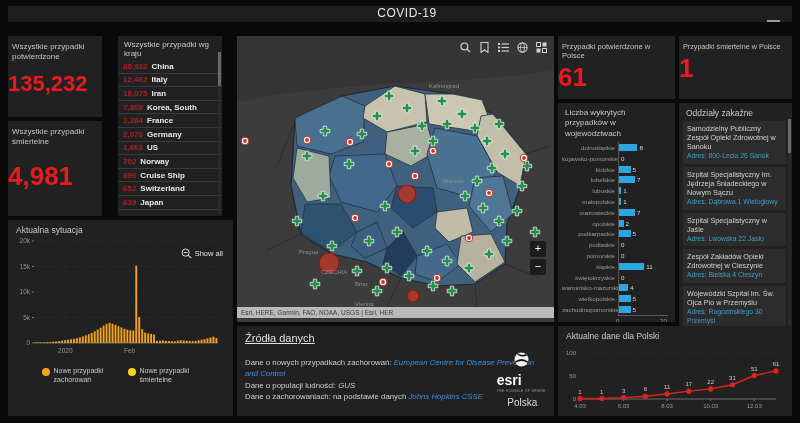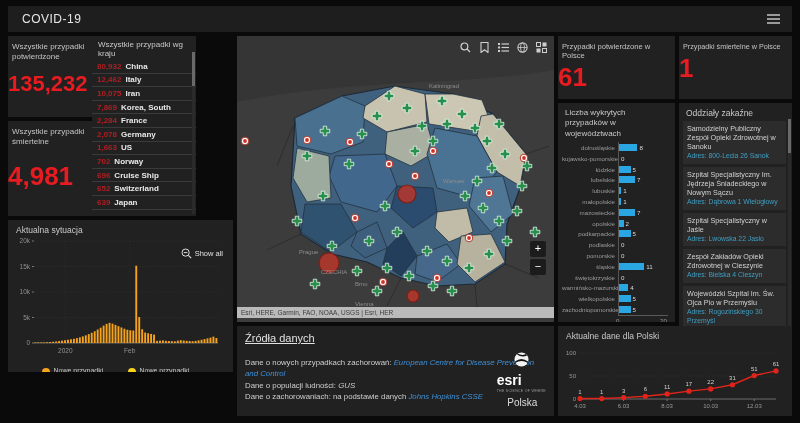--- a/index.html
+++ b/index.html
@@ -3,52 +3,52 @@
 <meta charset="utf-8">
 <style>
   html,body{margin:0;padding:0;background:#000;}
   *{box-sizing:border-box;}
   #app{position:relative;width:800px;height:423px;background:#0a0a0a;overflow:hidden;
        font-family:"Liberation Sans",sans-serif;color:#ddd;}
   .panel{position:absolute;background:#212121;overflow:hidden;}
   svg text{font-family:"Liberation Sans",sans-serif;}
 
   
-  #header{left:8px;top:6px;width:784px;height:26px;background:#1e1e1e;display:flex;align-items:center;}
+  #header{left:8px;top:6px;width:784px;height:16px;background:#1e1e1e;display:flex;align-items:center;flex-direction:column;}
   #header .title{font-size:12px;color:#e6e6e6;padding-left:14px;letter-spacing:.5px;}
   #menu-btn{margin-left:auto;margin-right:12px;cursor:pointer;display:flex;flex-direction:column;gap:2px;}
   #menu-btn i{display:block;width:13px;height:2px;background:#9a9a9a;}
 
   
   .stat{text-align:left;}
   .stat .lbl{font-size:8px;color:#c4c4c4;line-height:1.25;padding:6px 4px 0 4px;}
   .stat .val{color:#e81b21;font-weight:bold;}
   #stat-total{left:8px;top:36px;width:94px;height:81px;}
   #stat-total .val{font-size:22px;margin-top:9px;}
   #stat-deaths{left:8px;top:121px;width:94px;height:95px;}
   #stat-deaths .val{font-size:26px;margin-top:14px;}
   #stat-pl{left:558px;top:36px;width:117px;height:63px;}
   #stat-pl .lbl{font-size:7.6px;}
   #stat-pl .val{font-size:26px;margin-top:1px;}
   #stat-pl-d{left:679px;top:36px;width:113px;height:63px;}
   #stat-pl-d .lbl{font-size:7.2px;}
   #stat-pl-d .val{font-size:26px;margin-top:2px;}
 
   
-  #countries{left:92px;top:36px;width:104px;height:180px;}
+  #countries{left:118px;top:36px;width:104px;height:180px;}
   #countries .ptitle{font-size:8px;color:#c9c9c9;padding:4px 6px 2px 6px;}
   .crow{display:flex;align-items:center;height:13.6px;border-bottom:1px solid #3a3a3a;
         padding:0 5px;font-size:8px;cursor:pointer;}
   .crow .num{color:#b01e23;font-weight:bold;margin-right:4px;white-space:nowrap;}
   .crow .cname{color:#e8e8e8;font-weight:bold;white-space:nowrap;}
   .vscroll{position:absolute;right:1px;top:16px;bottom:2px;width:3px;background:#2b2b2b;}
   .vscroll .thumb{position:absolute;left:0;top:0;width:3px;height:34px;background:#6a6a6a;}
 
   
-  #situation{left:8px;top:220px;width:225px;height:152px;}
+  #situation{left:8px;top:220px;width:225px;height:196px;}
   #situation .ptitle{font-size:8.5px;color:#c9c9c9;padding:5px 8px 0 8px;}
   #show-all{position:absolute;right:10px;top:28px;display:flex;align-items:center;gap:3px;
             font-size:7.5px;color:#e0e0e0;cursor:pointer;}
   #sit-legend{display:flex;justify-content:center;gap:14px;margin-top:2px;}
   .leg-item{display:flex;gap:4px;align-items:flex-start;font-size:7px;color:#c9c9c9;width:72px;line-height:1.25;}
   .leg-dot{width:8px;height:8px;border-radius:50%;flex:0 0 8px;margin-top:1px;}
 
   
   #map{left:237px;top:36px;width:317px;height:286px;background:#3c3c3c;cursor:grab;}
   #map-controls{position:absolute;right:6px;top:5px;display:flex;gap:6px;z-index:5;}

